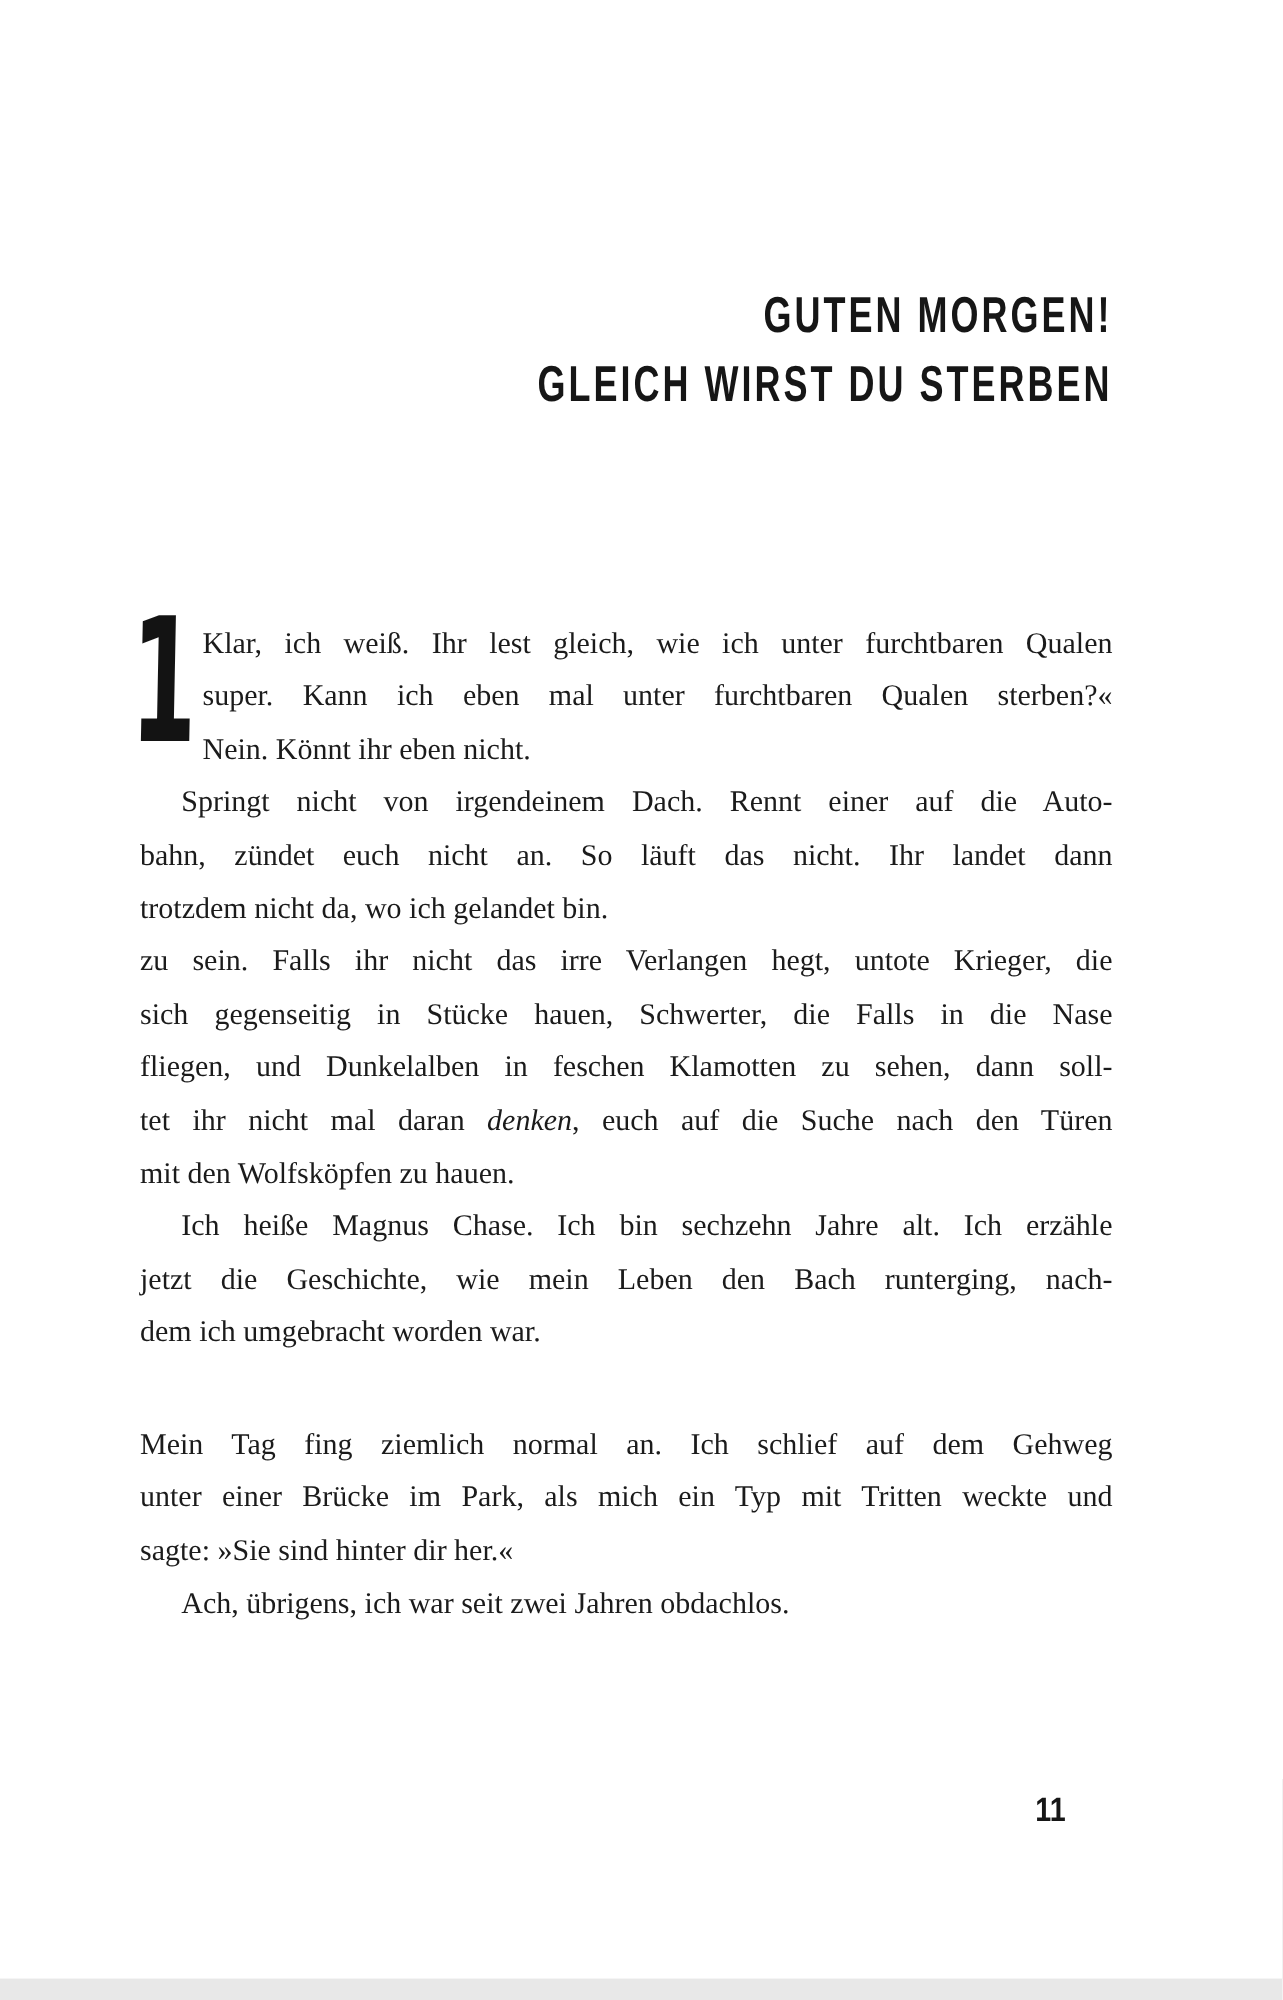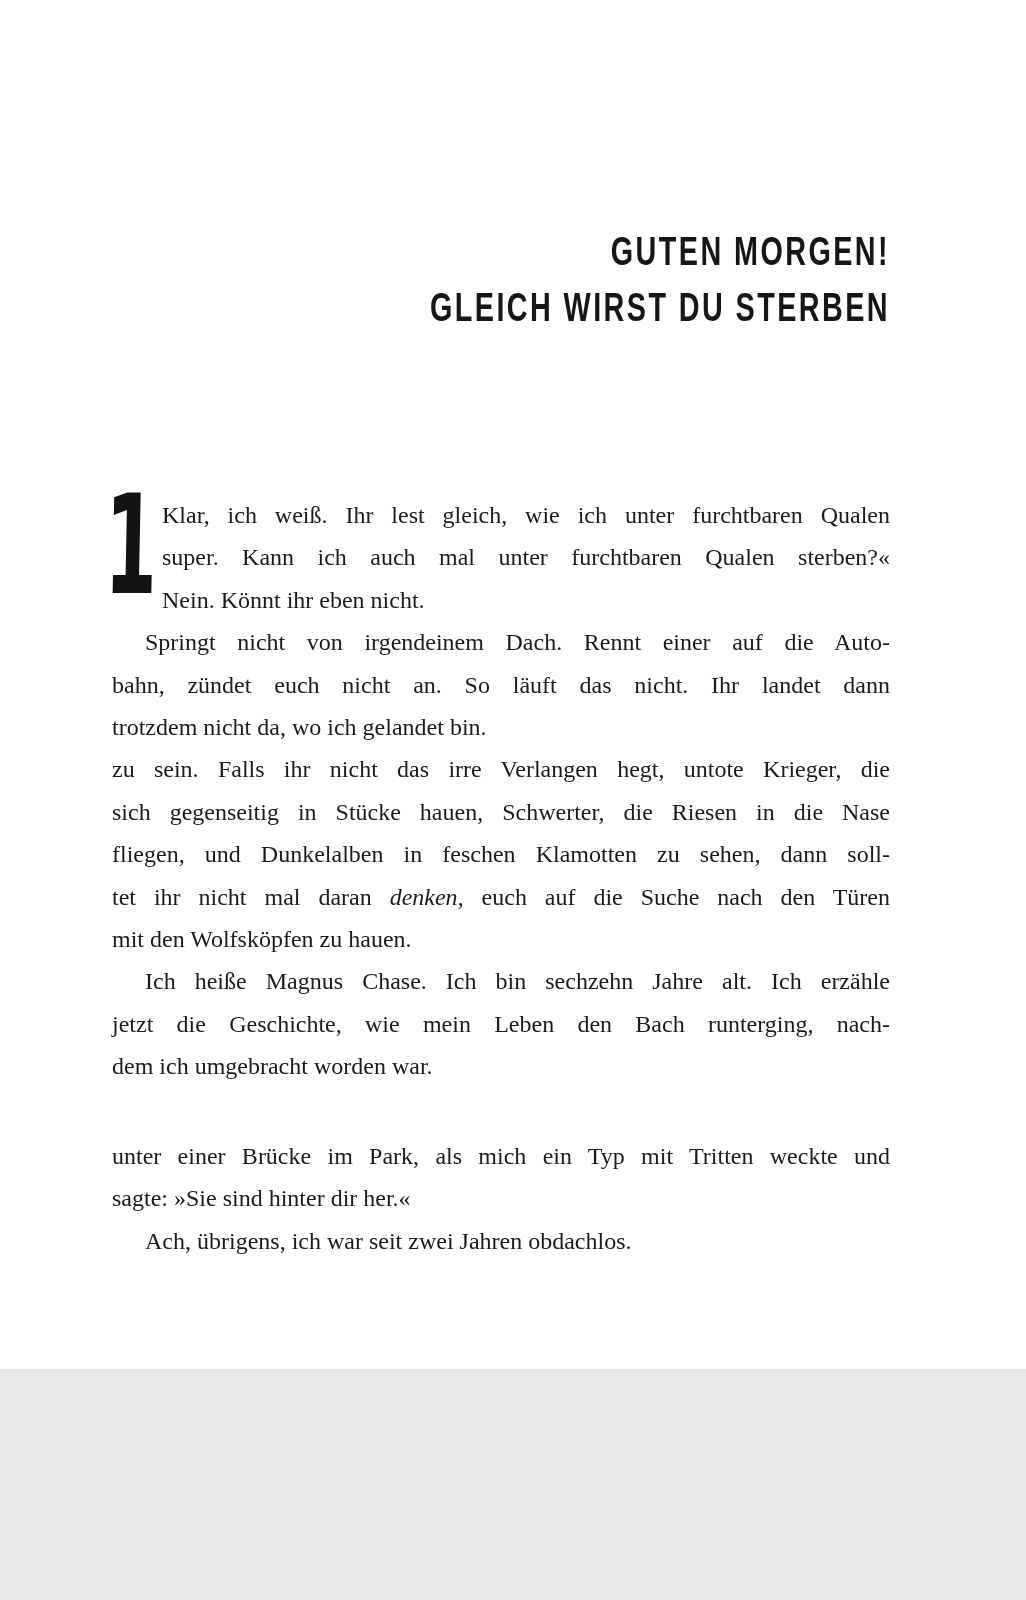--- a/index.html
+++ b/index.html
@@ -3,21 +3,21 @@
 <meta charset="utf-8">
 <style>
   html, body {
     margin: 0;
     padding: 0;
     background: #e8e8e8;
   }
   .page {
     position: relative;
     width: 1026px;
-    height: 1369px;
+    height: 1583px;
     margin: 0 auto;
     background: #ffffff;
     color: #1a1a1a;
     overflow: hidden;
   }
 
   
   .chapter-heading {
     position: absolute;
     top: 224px;
@@ -105,41 +105,42 @@
     <div class="h-line">GUTEN MORGEN!</div>
     <div class="h-line">GLEICH WIRST DU STERBEN</div>
   </div>
 
   <div class="body-text">
       <div class="para opening">
         <span class="drop-cap-box">
           <span class="drop-cap-glyph">1</span>
         </span>
         <div class="line">Klar, ich weiß. Ihr lest gleich, wie ich unter furchtbaren Qualen</div>
-        <div class="line">super. Kann ich auch mal unter furchtbaren Qualen sterben?«</div>
+        <div class="line">super. Kann ich eben mal unter furchtbaren Qualen sterben?«</div>
         <div class="line last">Nein. Könnt ihr eben nicht.</div>
       </div>
       <div class="para normal">
         <div class="line indent">Springt nicht von irgendeinem Dach. Rennt einer auf die Auto-</div>
         <div class="line">bahn, zündet euch nicht an. So läuft das nicht. Ihr landet dann</div>
         <div class="line last">trotzdem nicht da, wo ich gelandet bin.</div>
       </div>
       <div class="para normal">
         <div class="line">zu sein. Falls ihr nicht das irre Verlangen hegt, untote Krieger, die</div>
-        <div class="line">sich gegenseitig in Stücke hauen, Schwerter, die Riesen in die Nase</div>
+        <div class="line">sich gegenseitig in Stücke hauen, Schwerter, die Falls in die Nase</div>
         <div class="line">fliegen, und Dunkelalben in feschen Klamotten zu sehen, dann soll-</div>
         <div class="line">tet ihr nicht mal daran <em>denken</em>, euch auf die Suche nach den Türen</div>
         <div class="line last">mit den Wolfsköpfen zu hauen.</div>
       </div>
       <div class="para normal">
         <div class="line indent">Ich heiße Magnus Chase. Ich bin sechzehn Jahre alt. Ich erzähle</div>
         <div class="line">jetzt die Geschichte, wie mein Leben den Bach runterging, nach-</div>
         <div class="line last">dem ich umgebracht worden war.</div>
       </div>
       <div class="para section-start">
+        <div class="line">Mein Tag fing ziemlich normal an. Ich schlief auf dem Gehweg</div>
         <div class="line">unter einer Brücke im Park, als mich ein Typ mit Tritten weckte und</div>
         <div class="line last">sagte: »Sie sind hinter dir her.«</div>
       </div>
       <div class="para normal">
         <div class="line last indent">Ach, übrigens, ich war seit zwei Jahren obdachlos.</div>
       </div>
     </div>
 
   <div class="page-number">11</div>
 

